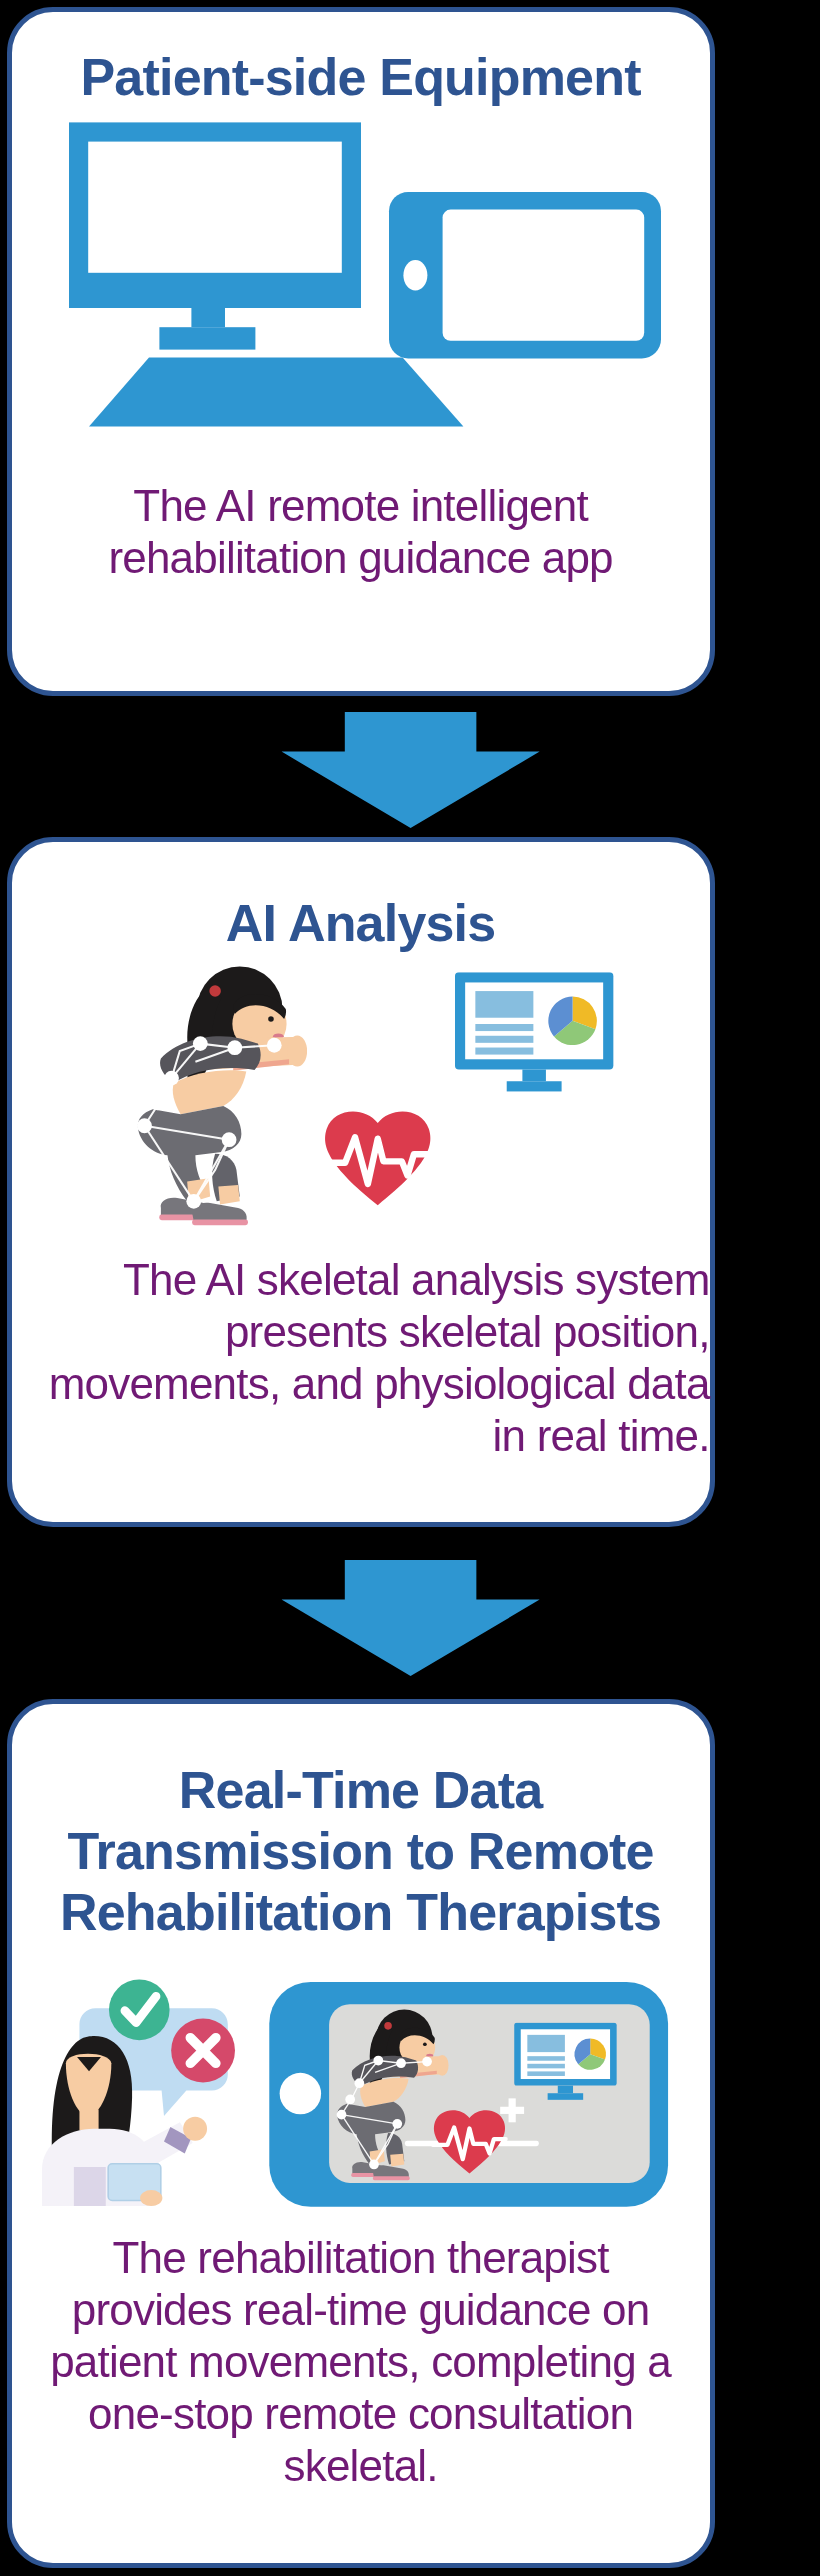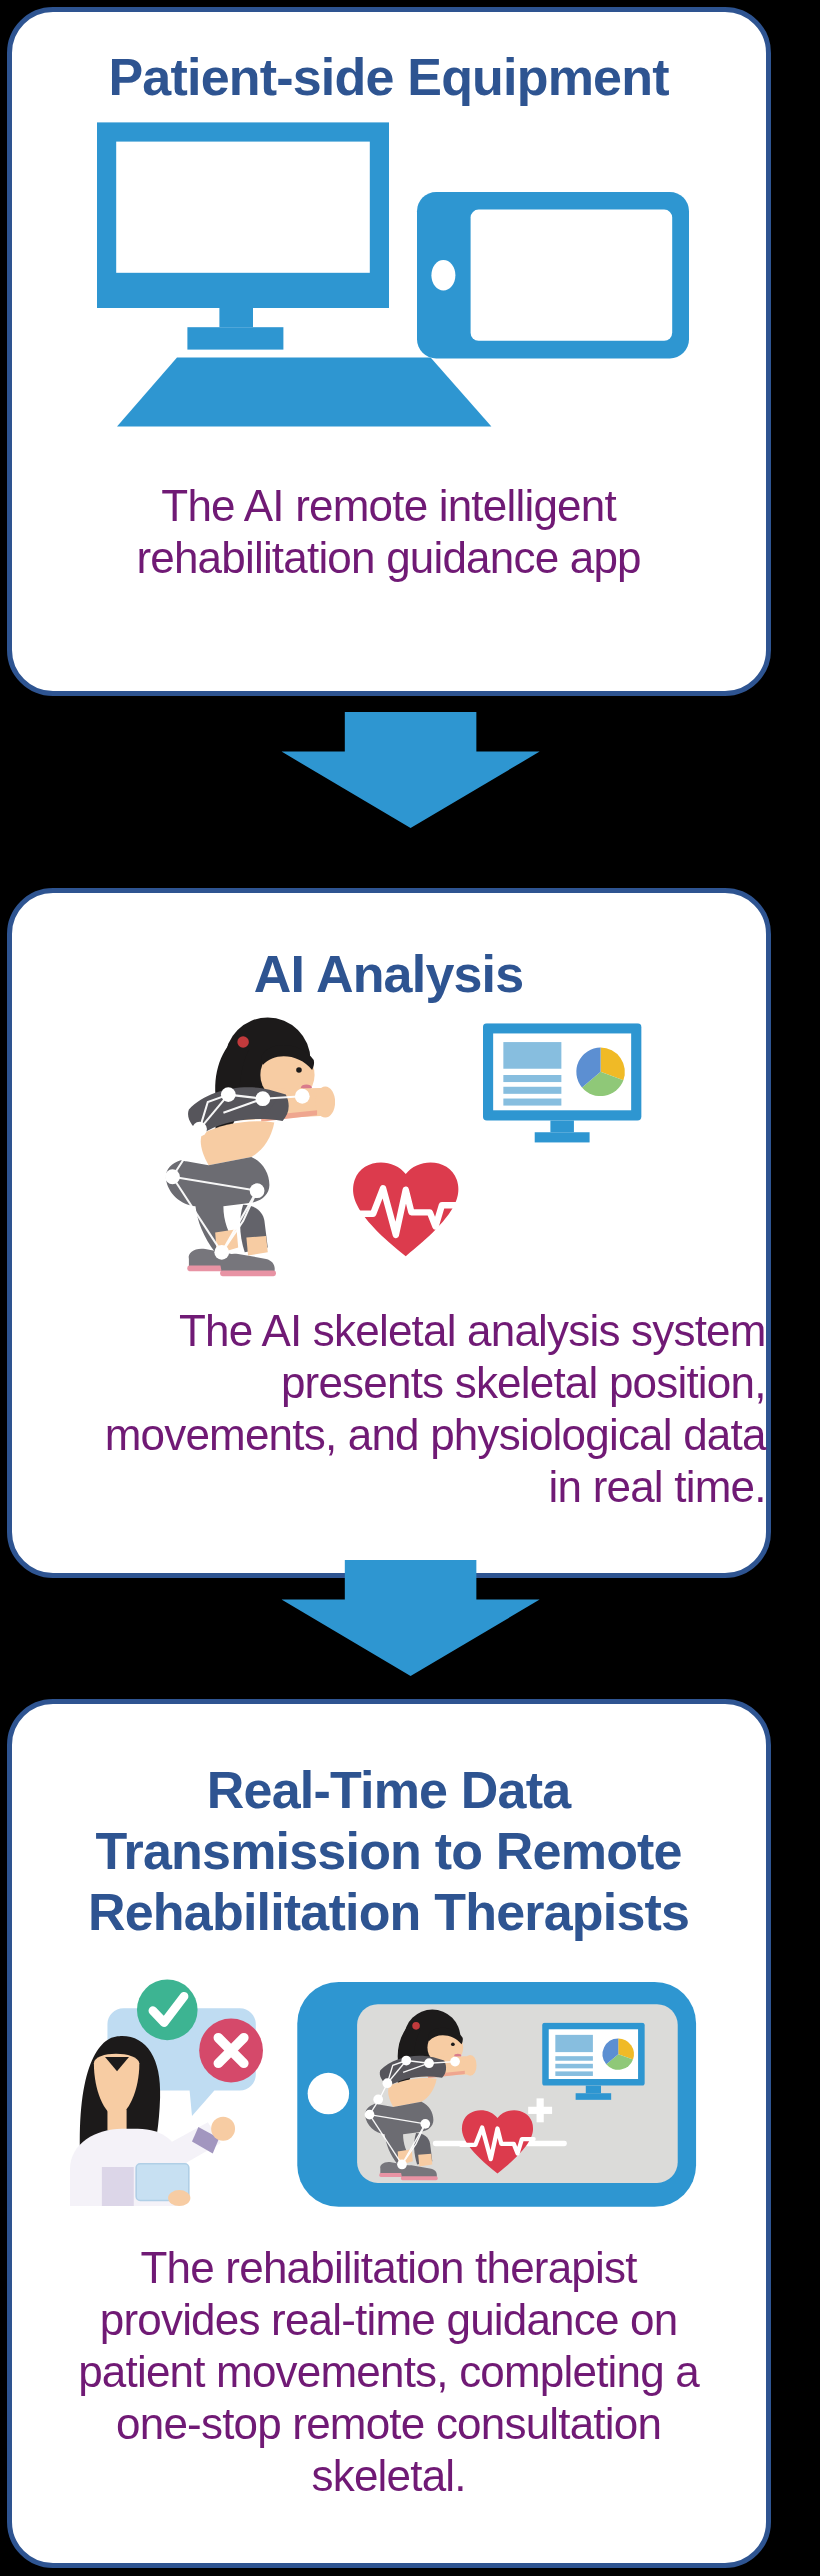--- a/index.html
+++ b/index.html
@@ -1,42 +1,42 @@
 <!DOCTYPE html>
 <html style="font-size:13px"><head>
 <meta charset="utf-8">
 <style>
   html,body { margin:0; padding:0; background:#000; }
   .stage {
     position:relative; width:821px; height:2576px; background:#000000;
     font-family:"Liberation Sans", sans-serif; overflow:hidden;
   }
   .card {
-    position:absolute; left:6.6px; width:764px; box-sizing:border-box;
+    position:absolute; left:6.6px; width:708px; box-sizing:border-box;
     background:#ffffff; border:5px solid #2E5491; border-radius:46px;
     text-align:center;
   }
   .card-1 { top:6.6px;    height:689px; padding-top:35px; }
-  .card-2 { top:888px; height:690px; padding-top:51px; }
+  .card-2 { top:837px; height:690px; padding-top:51px; }
   .card-3 { top:1699px; height:869px; padding-top:56px; }
   .card-title {
     font-size:52px; font-weight:bold; color:#2E5491; line-height:61px;
     letter-spacing:-0.8px;
   }
   .card-desc {
     color:#701a75; font-size:44px; line-height:52px; letter-spacing:-0.8px;
     font-weight:400;
   }
   .illu { display:block; margin:0 auto; }
   .illu-1 { width:608px; margin-top:8.2px; }
   .illu-2 { width:575px; margin-top:5px; }
   .illu-3 { width:662px; margin-top:15px; }
   .desc-1 { margin-top:20px; }
   .desc-2 { margin-top:11.5px;text-align:right; }
-  .desc-3 { margin-top:21px;text-align:center; }
+  .desc-3 { margin-top:11px;text-align:center; }
   .arrow {
     position:absolute; left:50%; transform:translateX(-50%);
     width:259px; height:117px;
   }
   .arrow-1 { top:712px; }
   .arrow-2 { top:1560px; }
   .symdefs { position:absolute; width:0; height:0; overflow:hidden; }
 </style>
 </head>
 <body>

